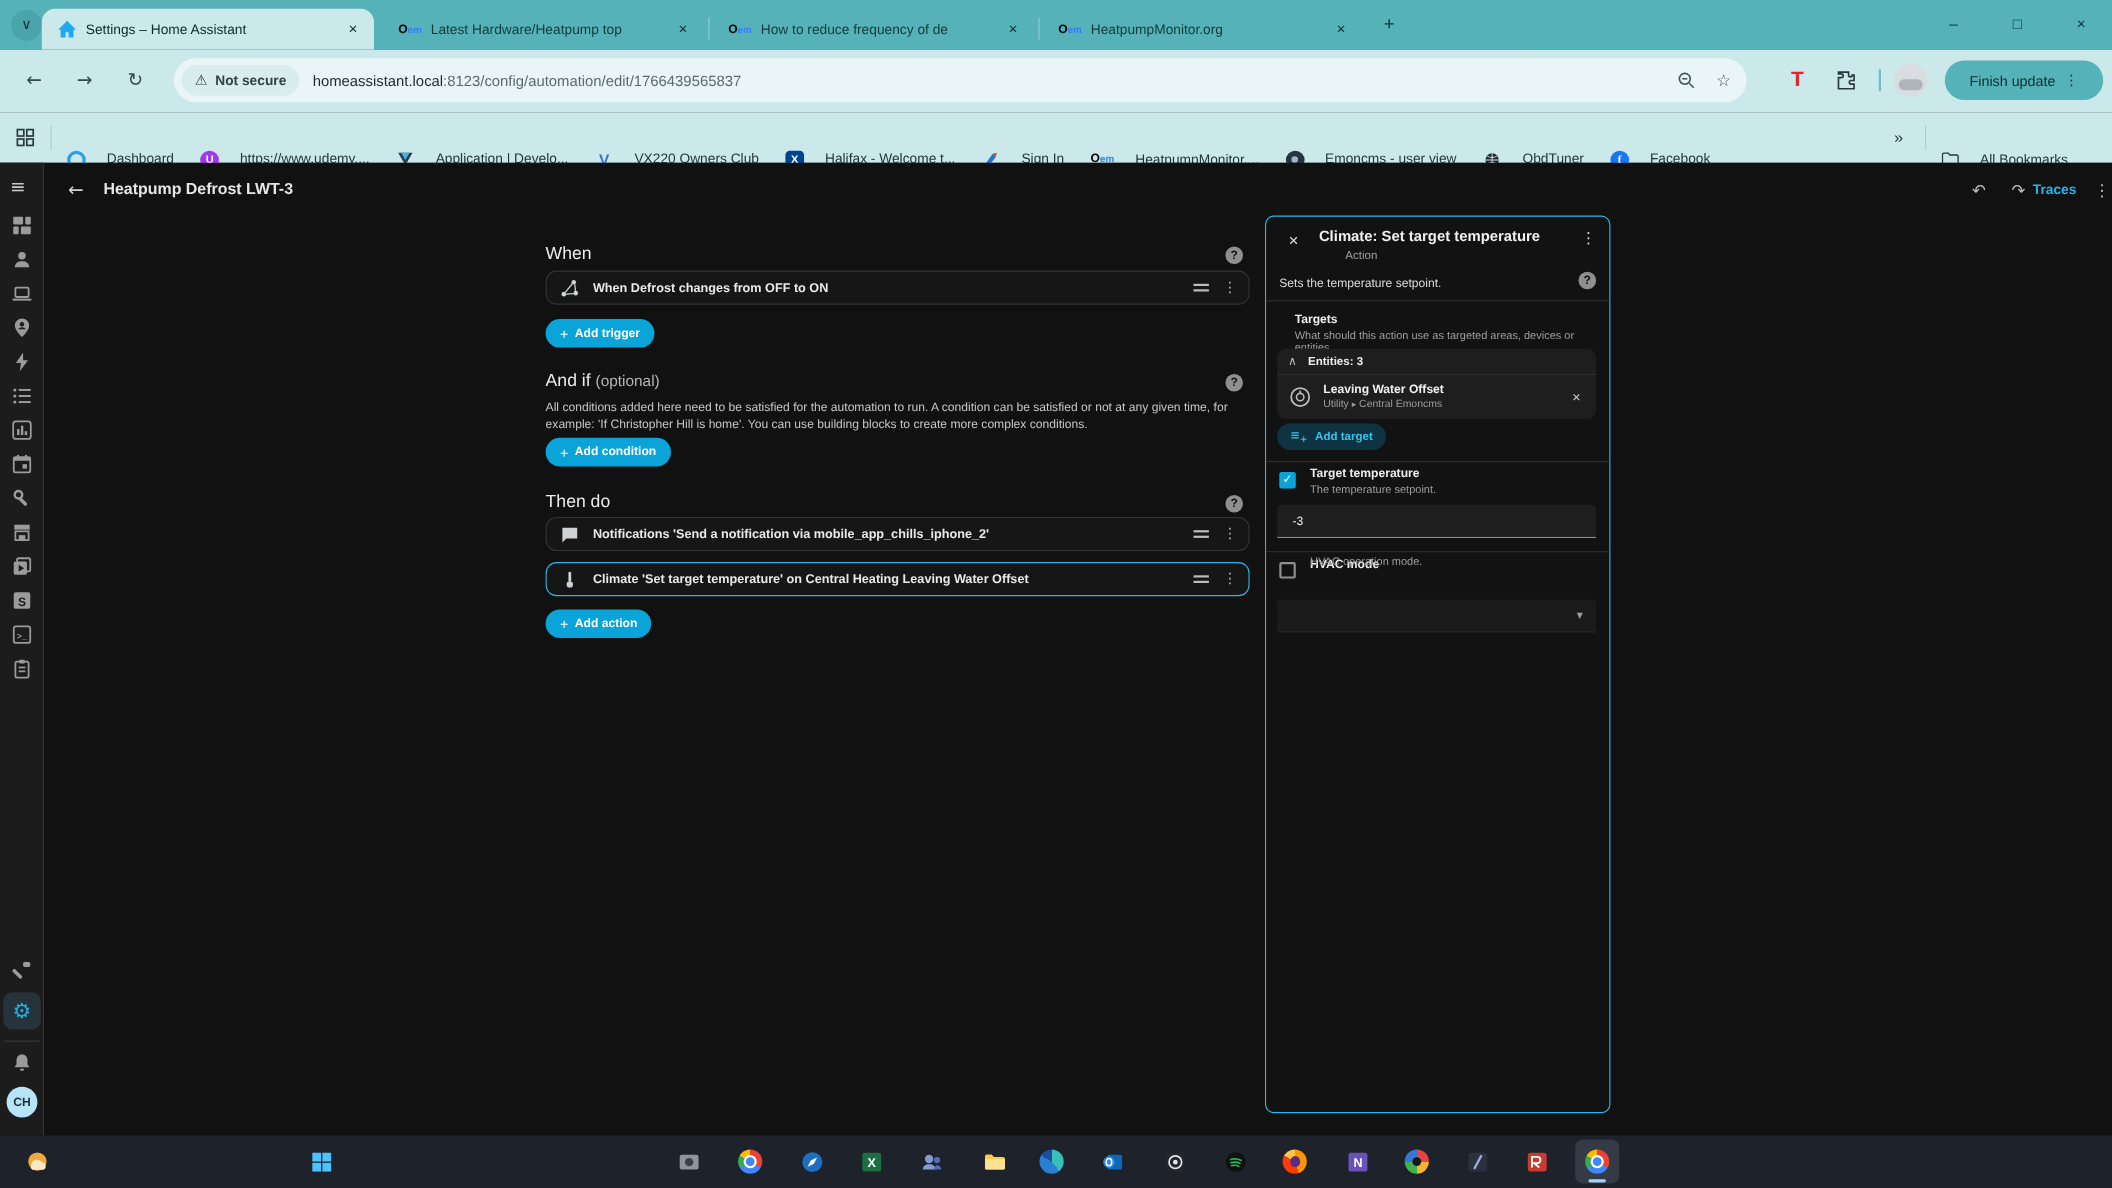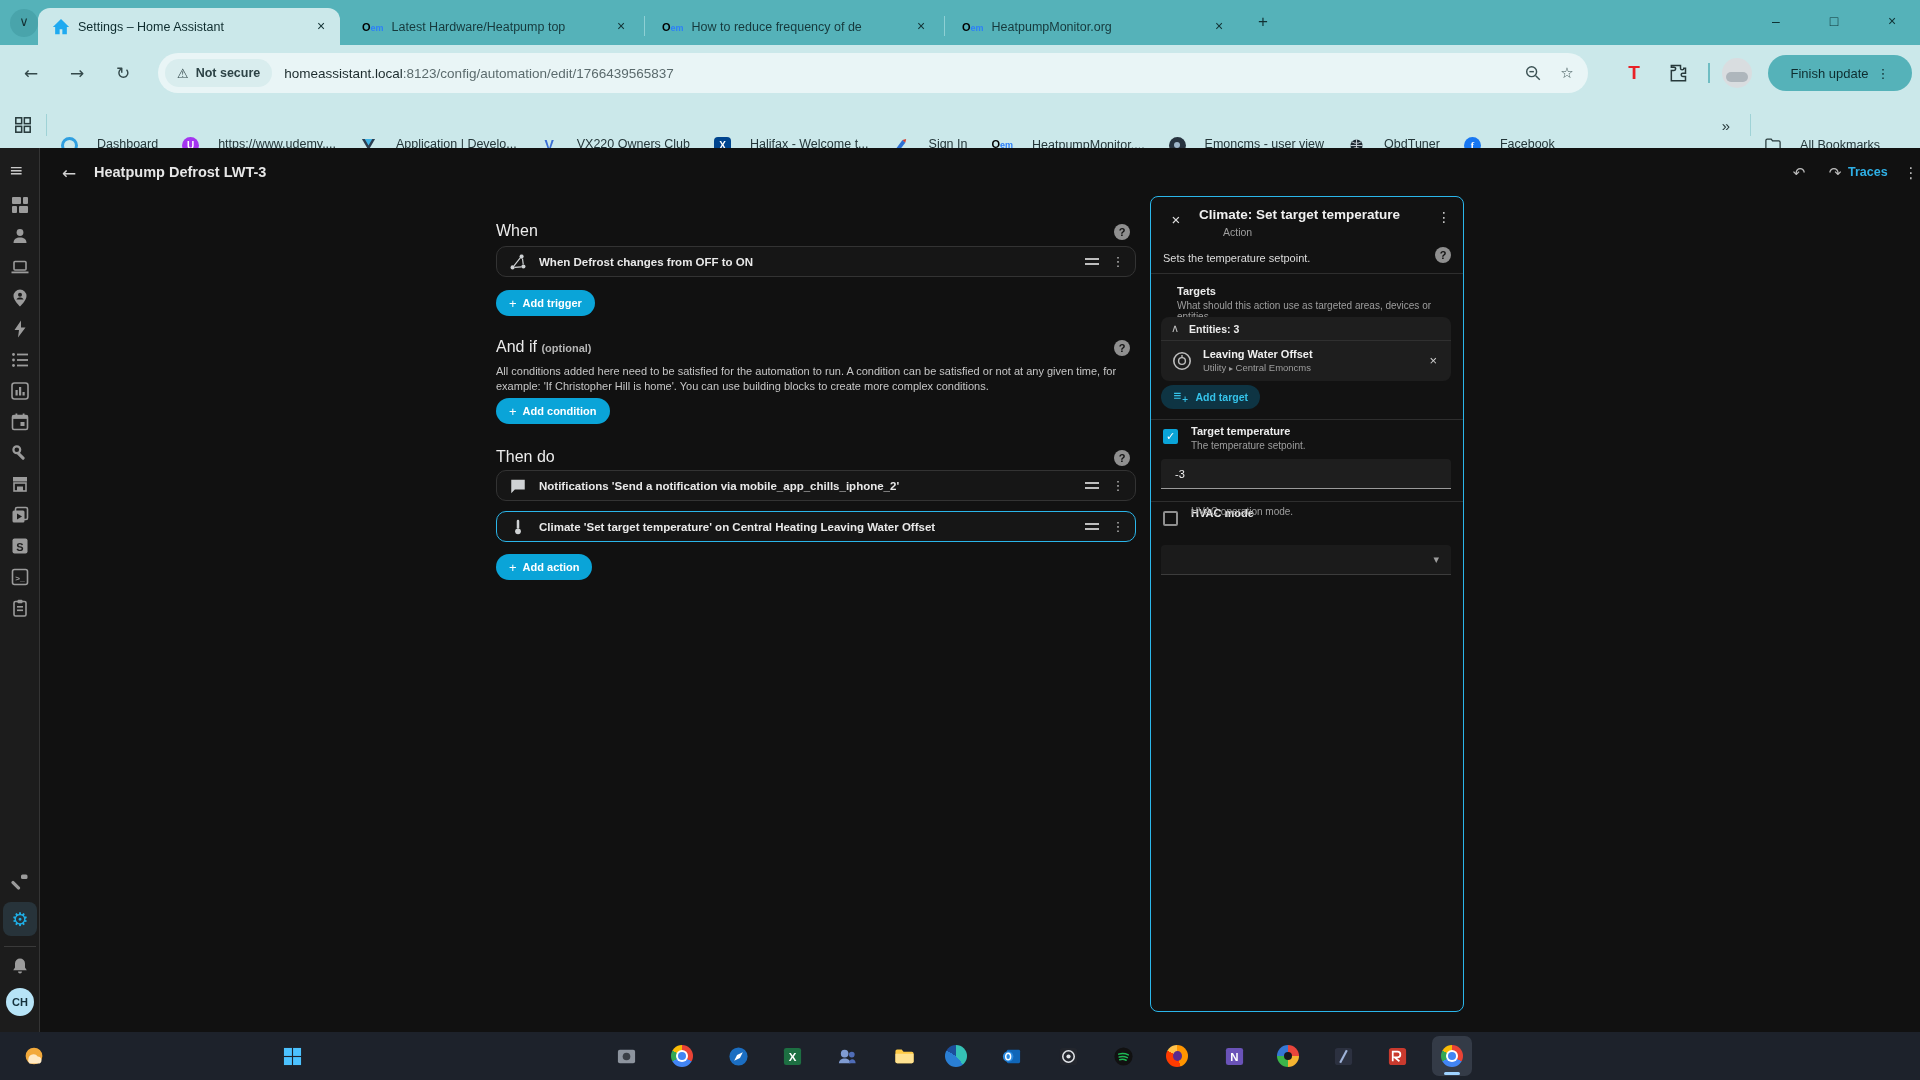--- a/index.html
+++ b/index.html
@@ -53,21 +53,21 @@
   .gearbox span { display:block; text-align:center; line-height:34px; font-size:19px; color:#1fb0e8; font-family:"DejaVu Sans", sans-serif; }
   .raildiv { position:absolute; left:4px; top:798px; width:32px; height:1px; background:#3a3a3a; }
   .avatar-ch { position:absolute; left:6px; top:840px; width:28px; height:28px; border-radius:50%; background:#b7e4f7; color:#16313c; font-size:11px; font-weight:bold; text-align:center; line-height:28px; cursor:pointer; }
 
   .hatb-back { position:absolute; left:56px; top:12px; width:26px; height:26px; color:#d2d2d2; font-size:17px; line-height:26px; text-align:center; cursor:pointer; font-family:"DejaVu Sans", sans-serif; }
   .hatb-title { position:absolute; left:94px; top:16px; font-size:14.5px; font-weight:bold; color:#e6e6e6; }
   .hatb-ic { position:absolute; top:12px; width:26px; height:26px; color:#bdbdbd; font-size:15px; line-height:26px; text-align:center; cursor:pointer; font-family:"DejaVu Sans", sans-serif; }
   .traces { position:absolute; left:1848px; top:17px; font-size:12.5px; font-weight:bold; color:#2fb0e6; cursor:pointer; }
 
   .h1 { position:absolute; left:0; font-size:16px; color:#ececec; font-weight:500; }
-  .h1 .opt { font-size:11px; color:#b5b5b5; font-weight:bold; }
+  .h1 .opt { font-size:14px; color:#b5b5b5; font-weight:normal; }
   .help { position:absolute; left:618px; width:16px; height:16px; border-radius:50%; background:#8f8f8f; color:#111; font-size:11px; font-weight:bold; text-align:center; line-height:16px; cursor:pointer; }
   .hacard { position:absolute; left:0; width:640px; height:31px; border:1px solid #333; border-radius:10px; background:#161616; display:flex; align-items:center; gap:12px; padding:0 10px 0 12px; cursor:pointer; }
   .hacard.selected { border:1.5px solid #2bb6ea; }
   .hacard .ctext { flex:1; font-size:11.5px; font-weight:bold; color:#e9e9e9; white-space:nowrap; overflow:hidden; }
   .hacard .cicon { width:18px; height:18px; flex:0 0 auto; color:#cfd2d4; }
   .hacard .cicon svg { width:18px; height:18px; display:block; }
   .drag { width:14px; height:7px; border-top:2px solid #bdbdbd; border-bottom:2px solid #bdbdbd; cursor:grab; flex:0 0 auto; }
   .kebab { color:#bdbdbd; font-size:13px; width:14px; text-align:center; cursor:pointer; font-family:"DejaVu Sans", sans-serif; flex:0 0 auto; }
   .addbtn { position:absolute; height:26px; border-radius:13px; background:#0aa4d8; color:#fff; display:inline-flex; align-items:center; gap:6px; padding:0 13px; font-size:11px; font-weight:bold; cursor:pointer; }
   .addbtn .plus { font-size:13px; font-weight:normal; }

